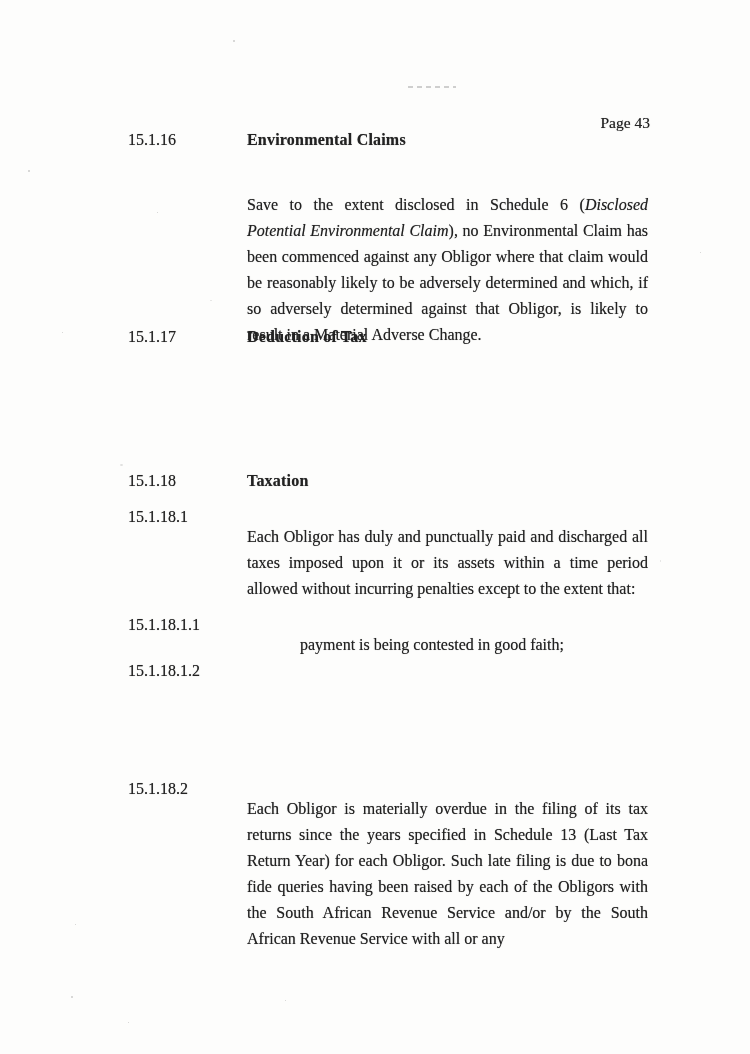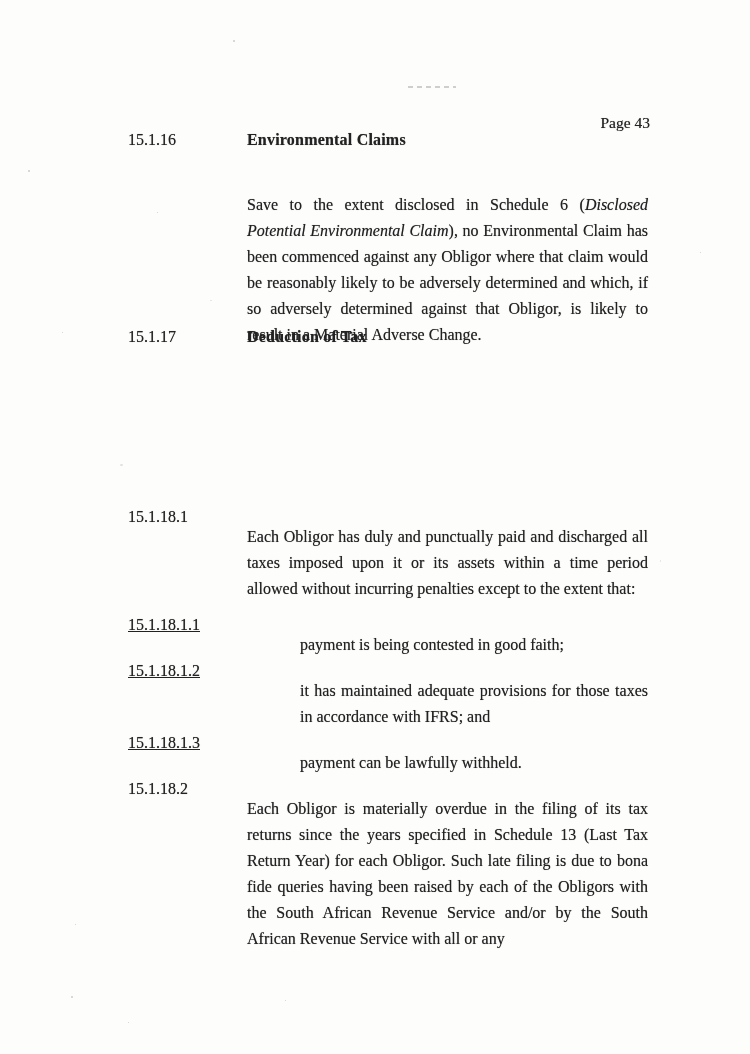--- a/index.html
+++ b/index.html
@@ -35,21 +35,20 @@
     display: flex;
     align-items: flex-start;
     gap: 20px;
   }
   .num {
     flex: 0 0 99px;
     font-weight: normal;
   }
   .num.wide {
     flex-basis: 152px;
-    text-decoration: underline;
   }
   .heading {
     font-weight: bold;
     letter-spacing: 0.2px;
   }
   .body {
     flex: 1 1 auto;
     text-align: justify;
     margin-top: 20px;
   }
@@ -113,39 +112,38 @@
   <div class="row" style="top:172px">
     <span class="num"></span>
     <div class="body"><span>Save to the extent disclosed in Schedule 6 (</span><em>Disclosed Potential Environmental Claim</em><span>), no Environmental Claim has been commenced against any Obligor where that claim would be reasonably likely to be adversely determined and which, if so adversely determined against that Obligor, is likely to result in a Material Adverse Change.</span></div>
   </div>
 
   <div class="row" style="top:324px">
     <span class="num">15.1.17</span>
     <span class="heading">Deduction of Tax</span>
   </div>
 
+  <div class="row" style="top:468px">
+    <span class="num">15.1.18</span>
+    <span class="heading">Taxation</span>
+  </div>
 
   <div class="row" style="top:504px">
     <span class="num">15.1.18.1</span>
     <div class="body">Each Obligor has duly and punctually paid and discharged all taxes imposed upon it or its assets within a time period allowed without incurring penalties except to the extent that:</div>
   </div>
 
   <div class="row" style="top:612px">
     <span class="num wide">15.1.18.1.1</span>
     <div class="body">payment is being contested in good faith;</div>
   </div>
 
   <div class="row" style="top:658px">
     <span class="num wide">15.1.18.1.2</span>
-    <div class="body">it has maintained adequate provisions for those taxes in accordance with IFRS; and</div>
   </div>
 
-  <div class="row" style="top:730px">
-    <span class="num wide">15.1.18.1.3</span>
-    <div class="body">payment can be lawfully withheld.</div>
-  </div>
 
   <div class="row" style="top:776px">
     <span class="num">15.1.18.2</span>
     <div class="body">Each Obligor is materially overdue in the filing of its tax returns since the years specified in Schedule 13 (Last Tax Return Year) for each Obligor.  Such late filing is due to bona fide queries having been raised by each of the Obligors with the South African Revenue Service and/or by the South African Revenue Service with all or any</div>
   </div>
 
 </div>
 
 </body></html>

